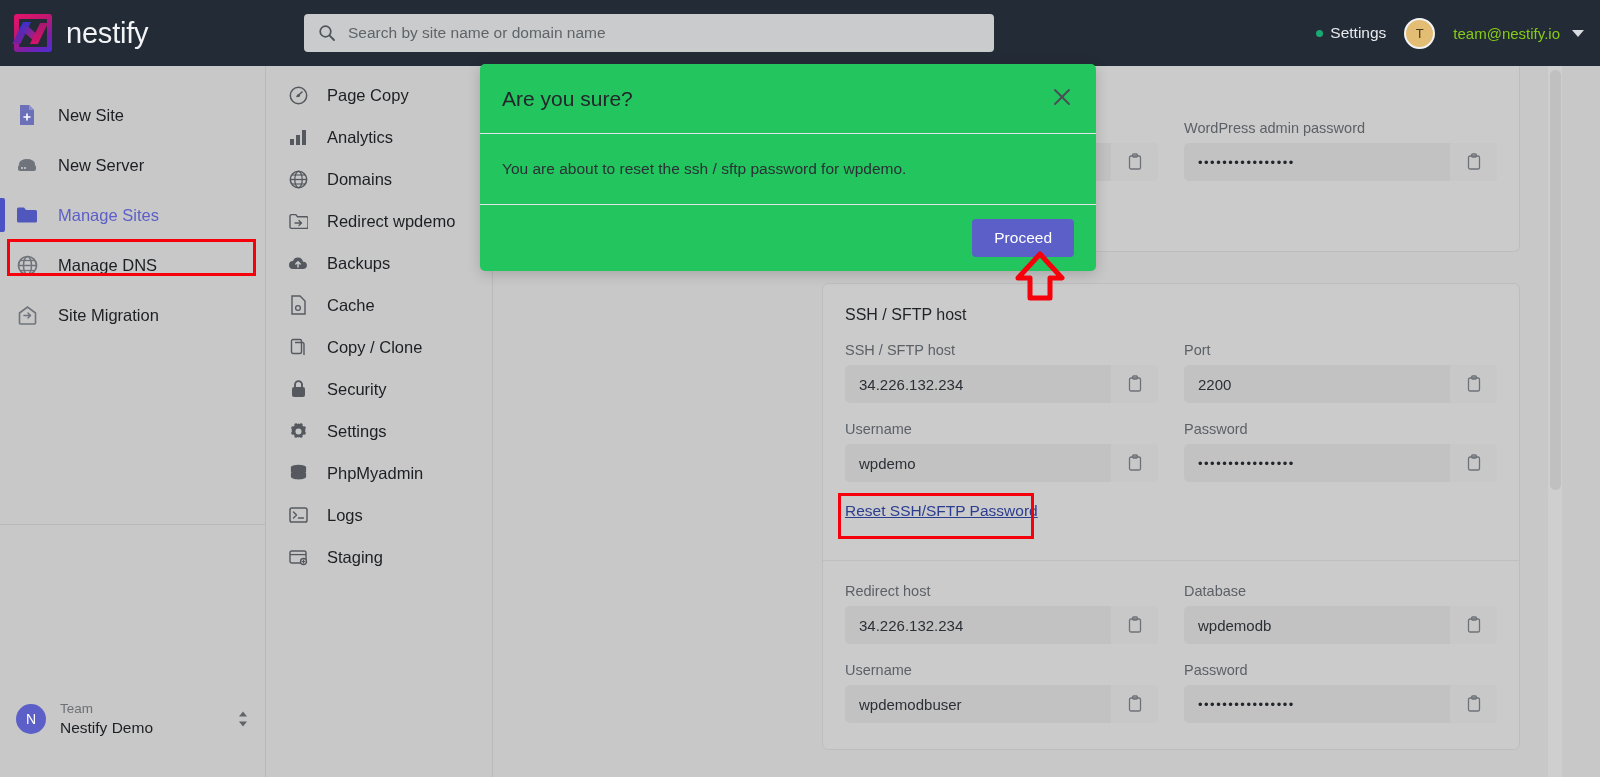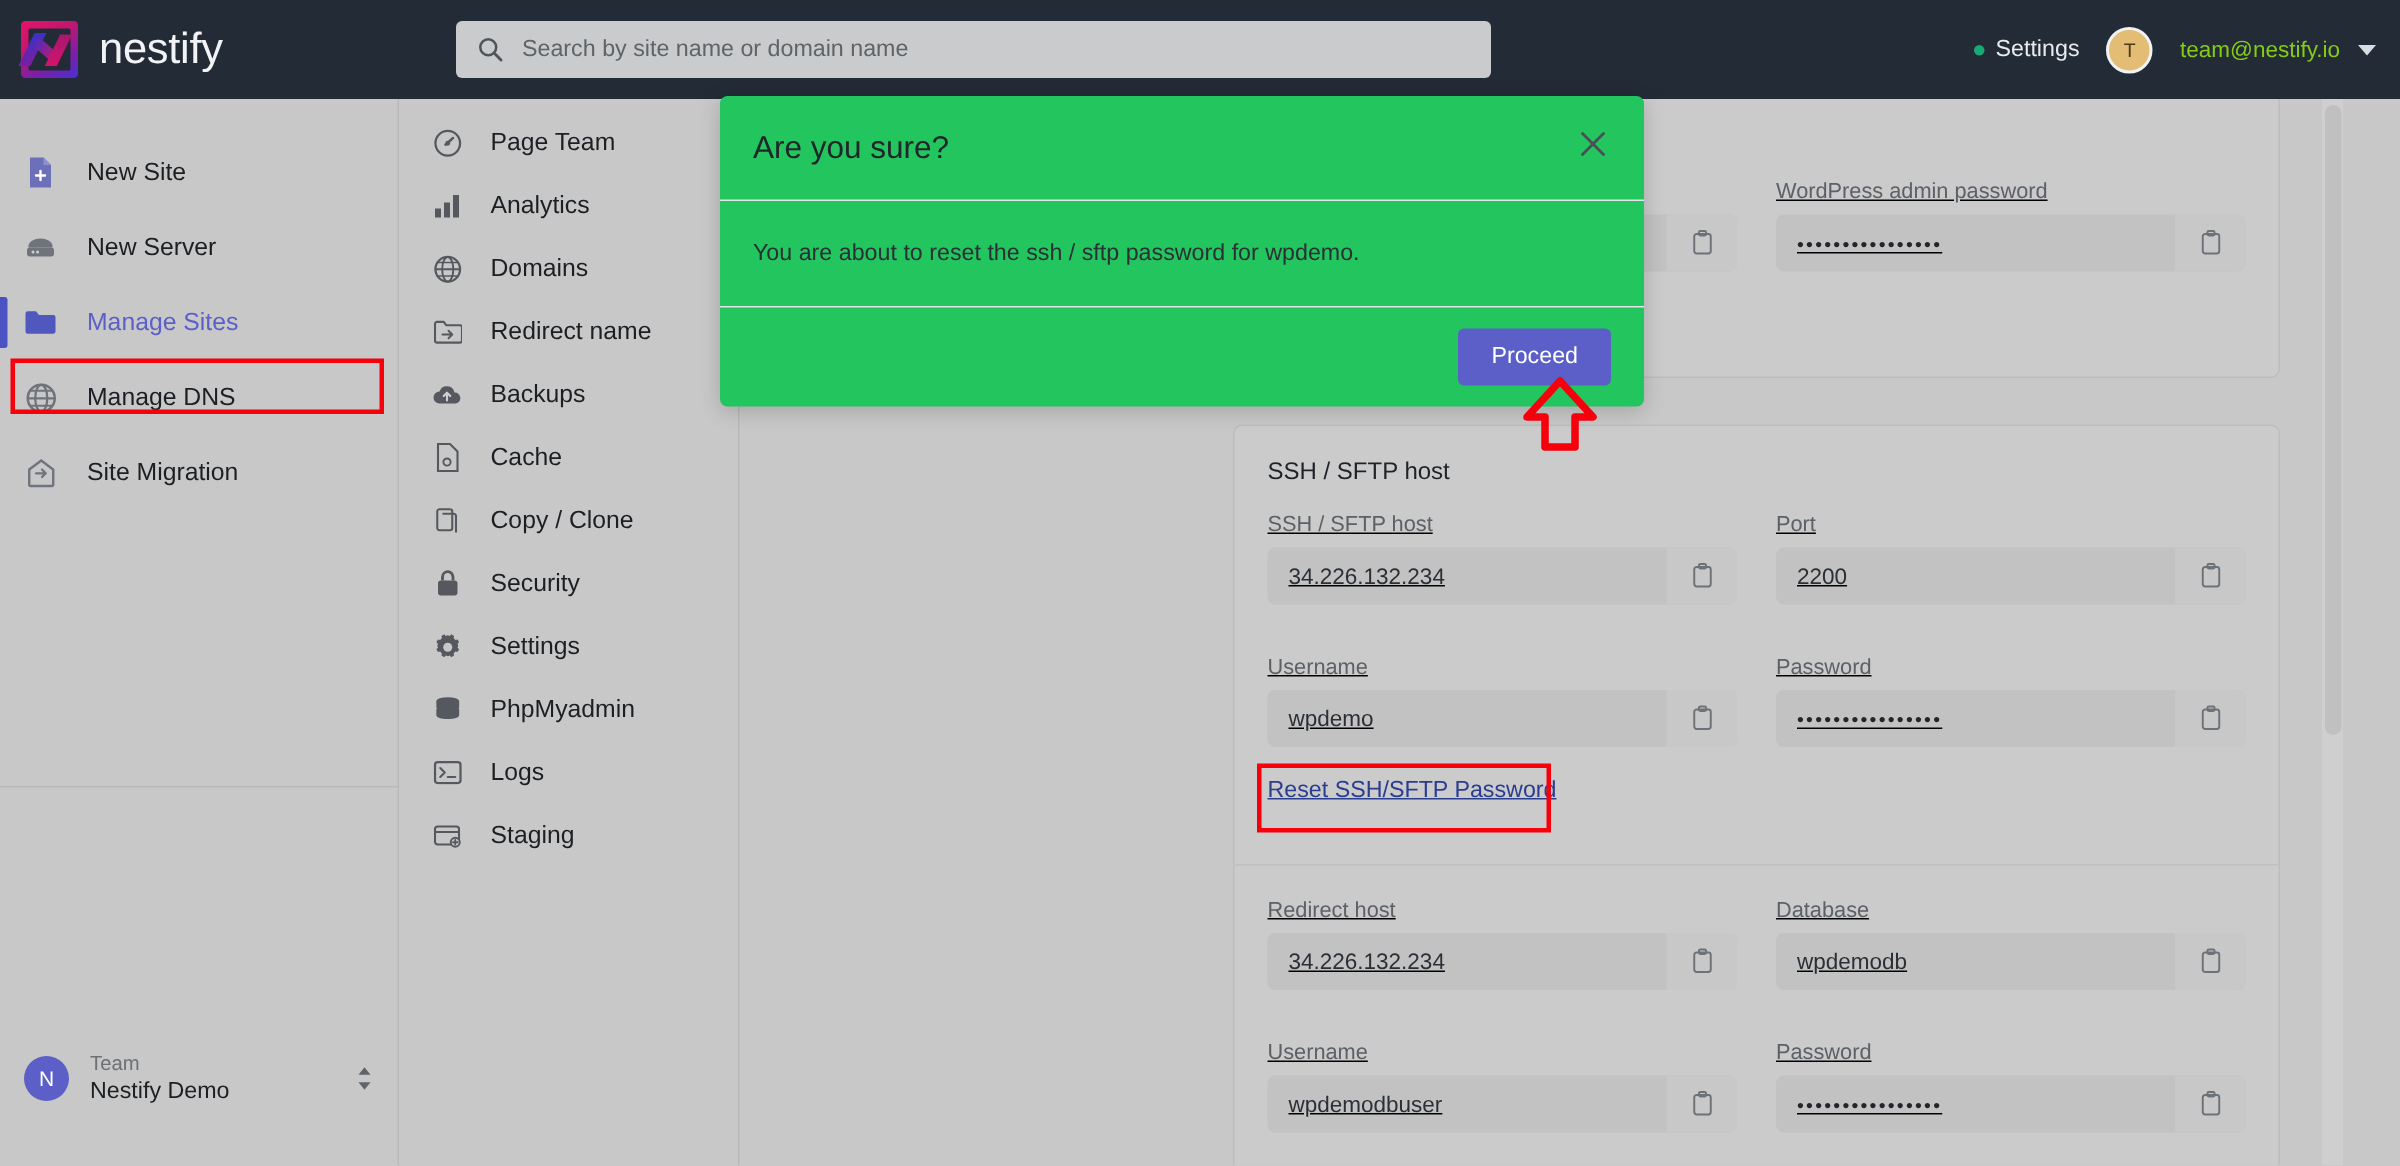--- a/index.html
+++ b/index.html
@@ -122,21 +122,21 @@
     position: absolute; left: 328px; top: 0px; width: 698px;
     background: #cbcbcb; border: 1px solid #bdbdbd; border-radius: 6px;
   }
   .card.top-card { top: -6px; height: 192px; border-top: 0; }
   .section {
     border-top: 1px solid #bfbfbf;
     padding: 22px 22px 26px 22px;
   }
   .section:first-child { border-top: 0; }
   .section-title { font-size: 16px; color: #1f2328; margin-bottom: 18px; }
-  .field-grid { display: grid; grid-template-columns: 1fr 1fr; gap: 34px 26px; text-decoration: underline; }
+  .field-grid { display: grid; grid-template-columns: 1fr 1fr; gap: 18px 26px; }
   .field-label { font-size: 14.5px; color: #5c6167; margin-bottom: 7px; }
   .field-box {
     height: 38px; background: #c2c2c2; border-radius: 5px;
     display: flex; align-items: center; overflow: hidden;
   }
   .field-val {
     flex: 1; padding-left: 14px; font-size: 15px; color: #2b3036;
     white-space: nowrap; overflow: hidden;
   }
   .field-val.dots { letter-spacing: 1.5px; font-size: 13px; color: #22262b; }
@@ -310,21 +310,21 @@
   <div class="submenu">
 
     <div class="sub-item">
       <span class="sub-icon">
         <svg width="19" height="19" viewBox="0 0 19 19">
             <circle cx="9.5" cy="9.5" r="8.2" fill="none" stroke="#55595f" stroke-width="1.5"></circle>
             <path d="M13 6 8 10.5" stroke="#55595f" stroke-width="1.6" stroke-linecap="round"></path>
             <circle cx="9.5" cy="9.5" r="1.6" fill="#55595f"></circle>
           </svg>
       </span>
-      <span>Page Team</span>
+      <span>Page Copy</span>
     </div>
 
     <div class="sub-item">
       <span class="sub-icon">
         <svg width="18" height="18" viewBox="0 0 18 18">
             <rect x="1" y="11" width="4" height="6" fill="#55595f"></rect>
             <rect x="7" y="7" width="4" height="10" fill="#55595f"></rect>
             <rect x="13" y="2" width="4" height="15" fill="#55595f"></rect>
           </svg>
       </span>
@@ -344,21 +344,21 @@
       <span>Domains</span>
     </div>
 
     <div class="sub-item">
       <span class="sub-icon">
         <svg width="19" height="17" viewBox="0 0 19 17">
             <path d="M1 3a1.4 1.4 0 0 1 1.4-1.4h4.4l1.7 2.2h9.1A1.4 1.4 0 0 1 19 5.2V14a1.4 1.4 0 0 1-1.4 1.4H2.4A1.4 1.4 0 0 1 1 14z" fill="none" stroke="#55595f" stroke-width="1.4"></path>
             <path d="M6 10h6M10 7.5 12.5 10 10 12.5" fill="none" stroke="#55595f" stroke-width="1.3" stroke-linecap="round" stroke-linejoin="round"></path>
           </svg>
       </span>
-      <span>Redirect name</span>
+      <span>Redirect wpdemo</span>
     </div>
 
     <div class="sub-item">
       <span class="sub-icon">
         <svg width="20" height="15" viewBox="0 0 20 15">
             <path d="M5 13a4 4 0 0 1 0-8 5.2 5.2 0 0 1 10 .7A3.6 3.6 0 0 1 15.5 13z" fill="#55595f"></path>
             <path d="M10 11V6M7.8 8 10 5.8 12.2 8" stroke="#cfcfcf" stroke-width="1.4" fill="none" stroke-linecap="round" stroke-linejoin="round"></path>
           </svg>
       </span>
       <span>Backups</span>

